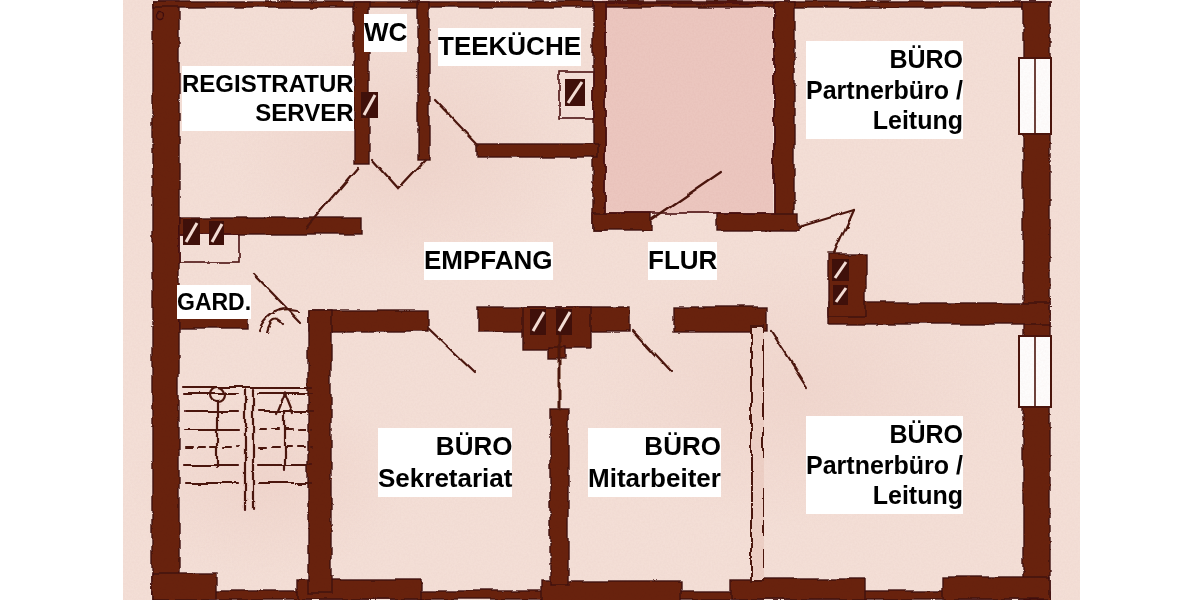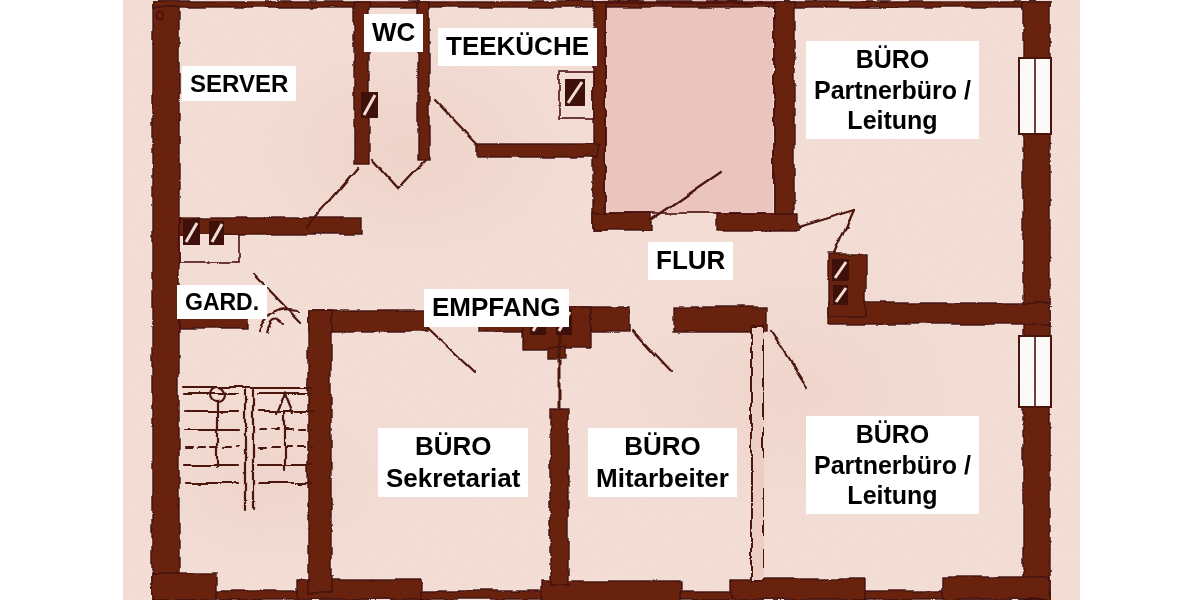--- a/index.html
+++ b/index.html
@@ -7,21 +7,21 @@
   .canvas{position:relative;width:1200px;height:600px;overflow:hidden;background:var(--page_margin,#fff);}
   .paper{position:absolute;left:123px;top:0;width:957px;height:600px;
     background:
       radial-gradient(260px 180px at 30% 25%, rgba(200,120,105,.10), transparent 70%),
       radial-gradient(300px 200px at 70% 65%, rgba(200,120,105,.08), transparent 70%),
       radial-gradient(200px 140px at 15% 80%, rgba(200,120,105,.09), transparent 70%),
       var(--paper,#f5e1d9);}
   svg.plan{position:absolute;left:0;top:0;z-index:2;}
   .grain{mix-blend-mode:multiply;opacity:.55;}
   .label{position:absolute;z-index:5;background:var(--label_bg,#fff);color:var(--label_text,#000);
-    font-weight:700;text-align:center;padding:3px 8px;white-space:nowrap;line-height:1.22;}
+    font-weight:700;text-align:right;padding:3px 0;white-space:nowrap;line-height:1.22;}
   .label span{display:block;}
   .f24{font-size:24px;} .f25{font-size:25px;} .f26{font-size:26px;} .f23{font-size:23px;}
   .walls{fill:var(--wall,#69230f);stroke:var(--wall_dark,#40100a);stroke-width:1.4;}
   .sketch{stroke:var(--sketch_line,#4c150c);stroke-width:2.2;fill:none;stroke-linecap:round;}
   .thin{stroke-width:1.6;}
   .mark{fill:var(--wall_dark,#40100a);}
   .slash{stroke:var(--paper,#f5e1d9);stroke-width:3;fill:none;}
   .win{fill:var(--window_fill,#fff);stroke:var(--sketch_line,#4c150c);stroke-width:2;}
   .lightwall{fill:var(--wall_light_fill,#eed2c8);stroke:var(--sketch_line,#4c150c);stroke-width:2;}
   .dash{stroke-dasharray:7 6;}
@@ -146,37 +146,38 @@
       <rect class="mark" x="361" y="92" width="17" height="26"></rect>
       <line class="slash" x1="364" y1="115" x2="375" y2="95"></line>
       <rect class="mark" x="565" y="79" width="20" height="27"></rect>
       <line class="slash" x1="568" y1="103" x2="582" y2="82"></line>
     </g>
 
     <rect class="grain" x="123" y="0" width="957" height="600" filter="url(#grainF)"></rect>
   </svg>
 
   <div class="label f24" style="left:182px;top:66px;">
+    <span>REGISTRATUR</span>
     <span>SERVER</span>
   </div>
   <div class="label f26" style="left:364px;top:14px;">
     <span>WC</span>
   </div>
   <div class="label f26" style="left:438px;top:28px;">
     <span>TEEKÜCHE</span>
   </div>
   <div class="label f25" style="left:806px;top:41px;">
     <span>BÜRO</span>
     <span>Partnerbüro /</span>
     <span>Leitung</span>
   </div>
   <div class="label f23" style="left:177px;top:261px;margin-top:24px;">
     <span>GARD.</span>
   </div>
-  <div class="label f26" style="left:424px;top:242px;margin-top:47px;">
+  <div class="label f26" style="left:424px;top:242px;">
     <span>EMPFANG</span>
   </div>
   <div class="label f26" style="left:648px;top:242px;">
     <span>FLUR</span>
   </div>
   <div class="label f26" style="left:378px;top:428px;">
     <span>BÜRO</span>
     <span>Sekretariat</span>
   </div>
   <div class="label f26" style="left:588px;top:428px;">

